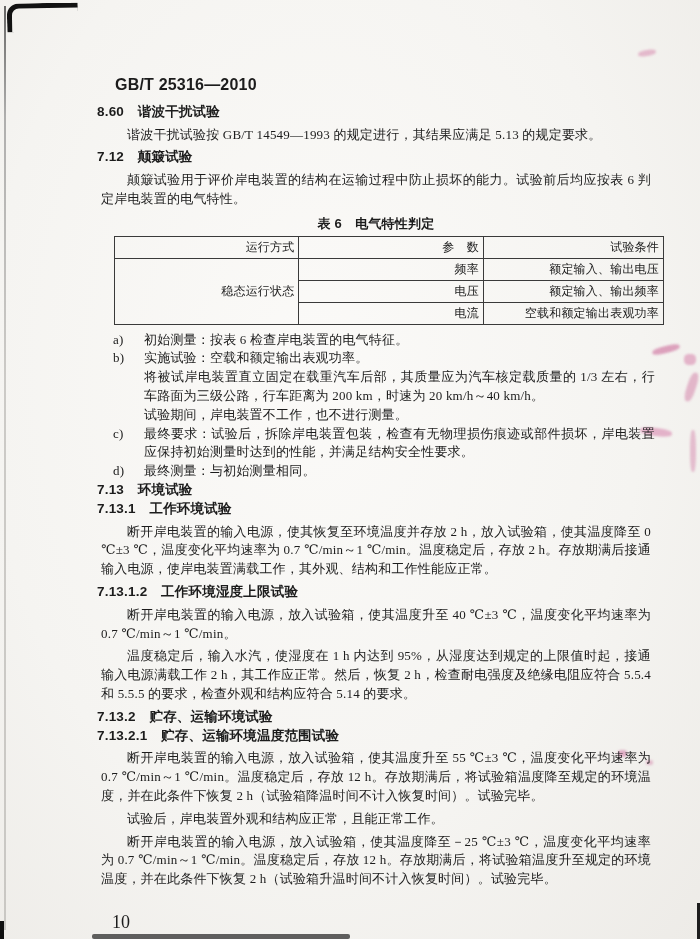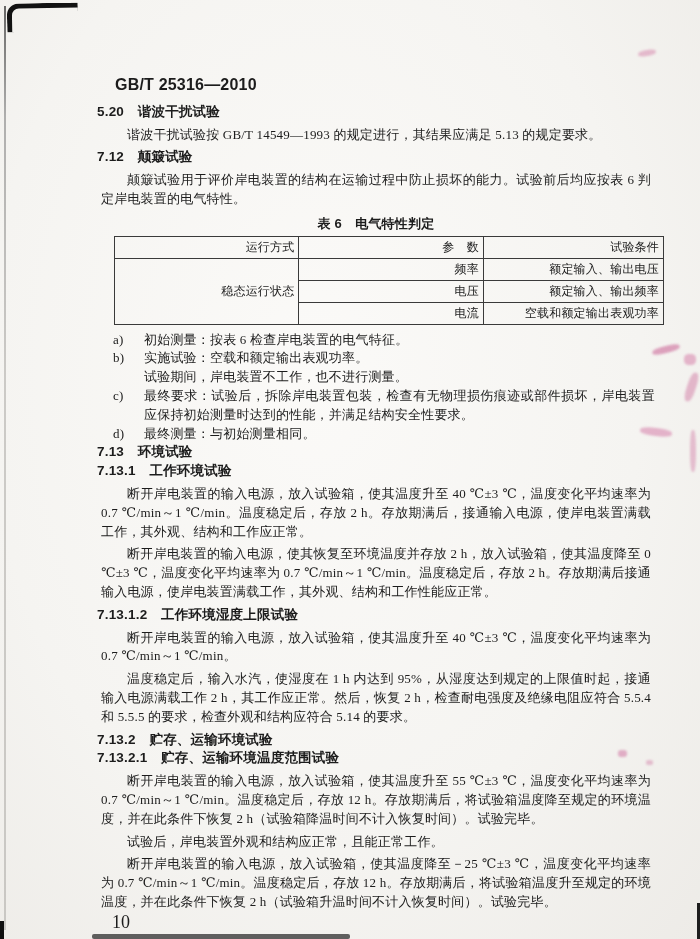--- a/index.html
+++ b/index.html
@@ -90,21 +90,21 @@
   <div class="pink p4"></div>
   <div class="pink p5"></div>
   <div class="pink p6"></div>
   <div class="pink p7"></div>
   <div class="pink p8"></div>
 
   <div class="content">
 
     <div class="doc-header">GB/T 25316—2010</div>
 
-    <div class="hd">5.20　谐波干扰试验</div>
+    <div class="hd">8.60　谐波干扰试验</div>
     <p class="body">谐波干扰试验按 GB/T 14549—1993 的规定进行，其结果应满足 5.13 的规定要求。</p>
 
     <div class="hd">7.12　颠簸试验</div>
     <p class="body">颠簸试验用于评价岸电装置的结构在运输过程中防止损坏的能力。试验前后均应按表 6 判定岸电装置的电气特性。</p>
 
     <div class="caption">表 6　电气特性判定</div>
 
     <table class="t6">
       <tbody>
         <tr>
@@ -132,35 +132,38 @@
       <div class="li">
         <span class="mk">a)</span>
         <div class="tx">初始测量：按表 6 检查岸电装置的电气特征。</div>
       </div>
       <div class="li">
         <span class="mk">b)</span>
         <div class="tx">实施试验：空载和额定输出表观功率。</div>
       </div>
       <div class="li">
         <span class="mk"></span>
+        <div class="tx">将被试岸电装置直立固定在载重汽车后部，其质量应为汽车核定载质量的 1/3 左右，行车路面为三级公路，行车距离为 200 km，时速为 20 km/h～40 km/h。</div>
+      </div>
+      <div class="li">
+        <span class="mk"></span>
         <div class="tx">试验期间，岸电装置不工作，也不进行测量。</div>
       </div>
       <div class="li">
         <span class="mk">c)</span>
         <div class="tx">最终要求：试验后，拆除岸电装置包装，检查有无物理损伤痕迹或部件损坏，岸电装置应保持初始测量时达到的性能，并满足结构安全性要求。</div>
       </div>
       <div class="li">
         <span class="mk">d)</span>
         <div class="tx">最终测量：与初始测量相同。</div>
       </div>
     </div>
 
     <div class="hd">7.13　环境试验</div>
     <div class="hd">7.13.1　工作环境试验</div>
-    <p class="body">断开岸电装置的输入电源，放入试验箱，使其温度升至 40 ℃±3 ℃，温度变化平均速率为 0.7 ℃/min～1 ℃/min。温度稳定后，存放 2 h。存放期满后，接通输入电源，使岸电装置满载工作，其外观、结构和工作应正常。</p>
     <p class="body">断开岸电装置的输入电源，使其恢复至环境温度并存放 2 h，放入试验箱，使其温度降至 0 ℃±3 ℃，温度变化平均速率为 0.7 ℃/min～1 ℃/min。温度稳定后，存放 2 h。存放期满后接通输入电源，使岸电装置满载工作，其外观、结构和工作性能应正常。</p>
 
     <div class="hd">7.13.1.2　工作环境湿度上限试验</div>
     <p class="body">断开岸电装置的输入电源，放入试验箱，使其温度升至 40 ℃±3 ℃，温度变化平均速率为 0.7 ℃/min～1 ℃/min。</p>
     <p class="body">温度稳定后，输入水汽，使湿度在 1 h 内达到 95%，从湿度达到规定的上限值时起，接通输入电源满载工作 2 h，其工作应正常。然后，恢复 2 h，检查耐电强度及绝缘电阻应符合 5.5.4 和 5.5.5 的要求，检查外观和结构应符合 5.14 的要求。</p>
 
     <div class="hd">7.13.2　贮存、运输环境试验</div>
     <div class="hd">7.13.2.1　贮存、运输环境温度范围试验</div>
     <p class="body">断开岸电装置的输入电源，放入试验箱，使其温度升至 55 ℃±3 ℃，温度变化平均速率为 0.7 ℃/min～1 ℃/min。温度稳定后，存放 12 h。存放期满后，将试验箱温度降至规定的环境温度，并在此条件下恢复 2 h（试验箱降温时间不计入恢复时间）。试验完毕。</p>
     <p class="body">试验后，岸电装置外观和结构应正常，且能正常工作。</p>

